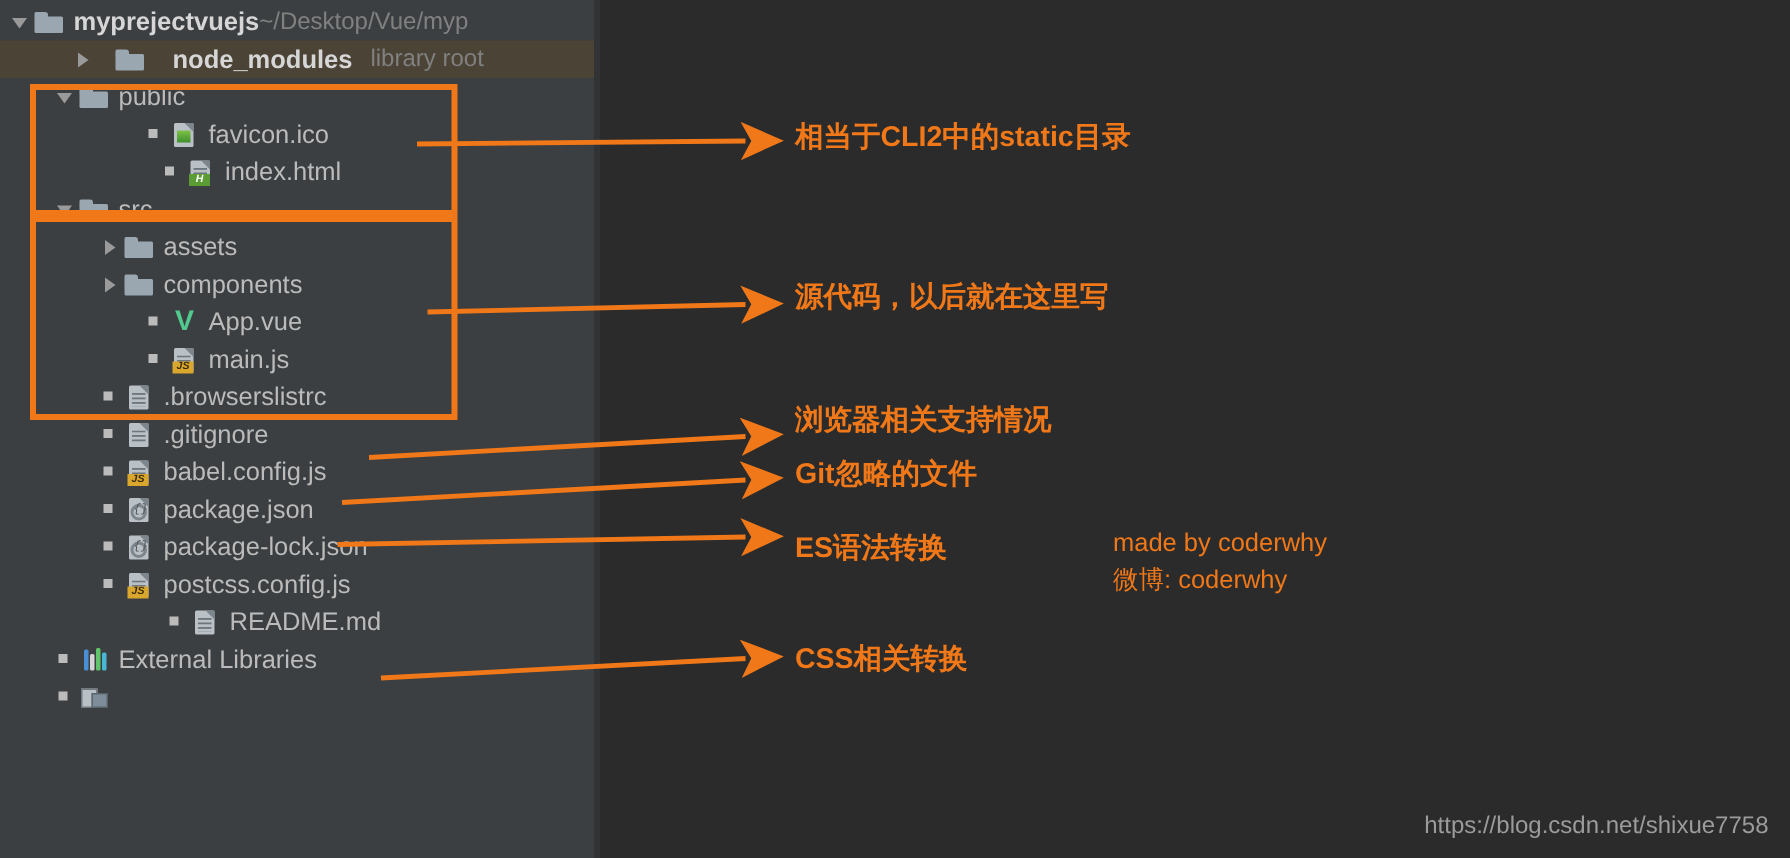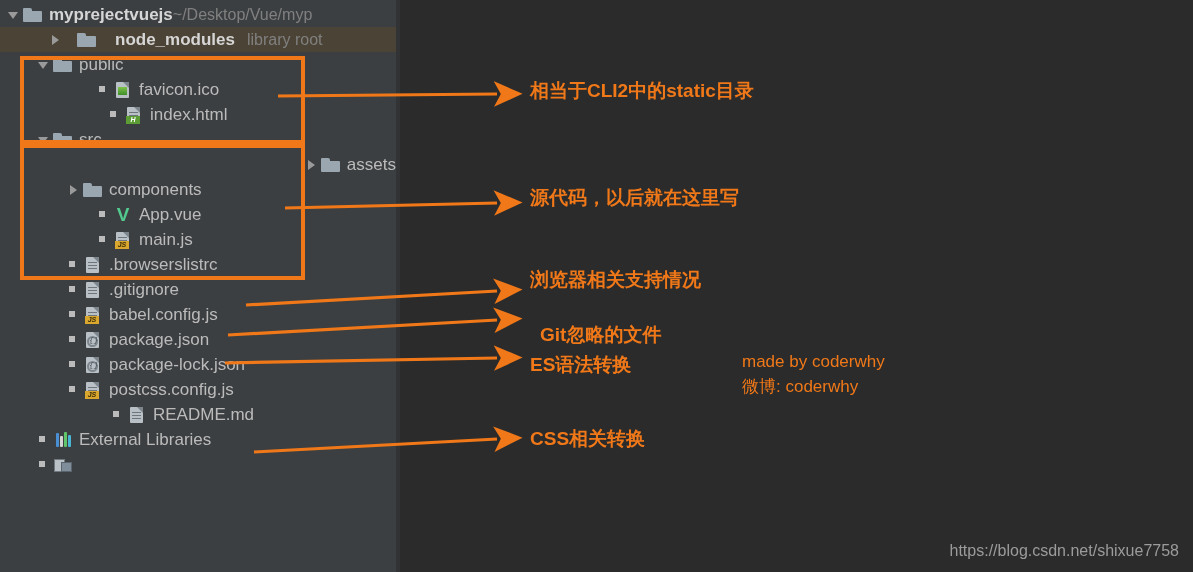--- a/index.html
+++ b/index.html
@@ -218,21 +218,21 @@
     </div>
     <div class="row" style="top: 127px;">
       <span style="flex: 0 0 36px;"></span>
       <span class="arrowtog open"></span>
       <span class="ico folder">
         <i class="tab"></i>
         <i class="body"></i>
       </span>
       <span class="label">src</span>
     </div>
-    <div class="row" style="top: 152px; justify-content: flex-end;">
+    <div class="row" style="top: 152px;">
       <span style="flex: 0 0 66px;"></span>
       <span class="arrowtog closed"></span>
       <span class="ico folder">
         <i class="tab"></i>
         <i class="body"></i>
       </span>
       <span class="label">assets</span>
     </div>
     <div class="row" style="top: 177px;">
       <span style="flex: 0 0 66px;"></span>
@@ -369,21 +369,21 @@
     <line x1="228" y1="335" x2="497" y2="320"></line>
     <line x1="225" y1="363" x2="497" y2="358"></line>
     <line x1="254" y1="452" x2="497" y2="439"></line>
   </g>
 </svg>
 
 <div id="anno-host">
     <div class="anno" style="left: 530px; top: 78px;">相当于CLI2中的static目录</div>
     <div class="anno" style="left: 530px; top: 185px;">源代码，以后就在这里写</div>
     <div class="anno" style="left: 530px; top: 267px;">浏览器相关支持情况</div>
-    <div class="anno" style="left: 530px; top: 322px; margin-left: 10px;">Git忽略的文件</div>
+    <div class="anno" style="left: 530px; top: 303px;">Git忽略的文件</div>
     <div class="anno" style="left: 530px; top: 352px;">ES语法转换</div>
     <div class="anno" style="left: 530px; top: 426px;">CSS相关转换</div>
   </div>
 <div id="credit-host">
     <div class="credit" style="left: 742px; top: 352px;">made by coderwhy</div>
     <div class="credit" style="left: 742px; top: 375px;">微博: coderwhy</div>
   </div>
 
 <div class="watermark">https://blog.csdn.net/shixue7758</div>
 

